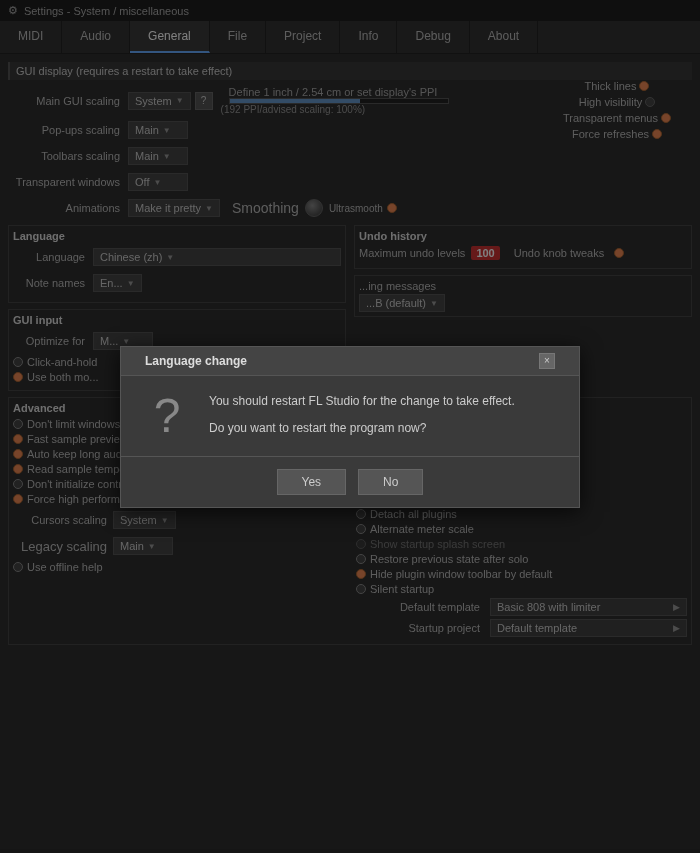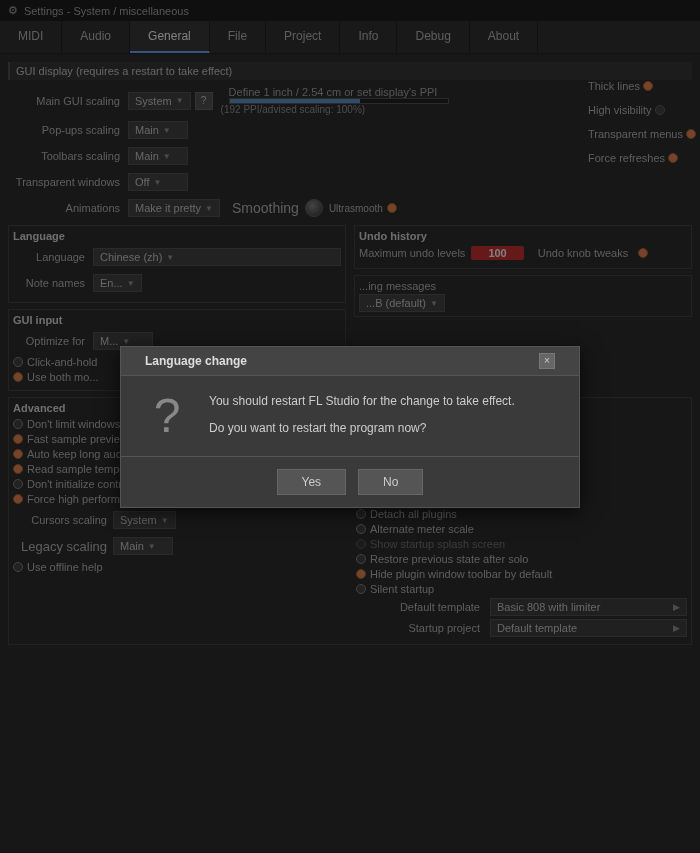--- a/index.html
+++ b/index.html
@@ -170,21 +170,21 @@
       height: 18px;
       border-radius: 50%;
       background: radial-gradient(circle at 40% 35%, #888, #333);
       border: 1px solid #666;
       display: inline-block;
       cursor: pointer;
     }
     .num-badge {
       background: #c33;
       color: #fff;
-      padding: 1px 17px;
+      padding: 1px 5px;
       font-size: 11px;
       font-weight: bold;
       border-radius: 2px;
     }
     
     .overlay {
       position: absolute;
       top: 0; left: 0; right: 0; bottom: 0;
       background: rgba(0,0,0,0.5);
       display: flex;
@@ -320,21 +320,21 @@
     <div class="select-arrow">System</div>
     <div class="help-btn">?</div>
     <div style="margin-left:8px; display:flex; flex-direction:column;">
       <span class="info-text">Define 1 inch / 2.54 cm or set display's PPI</span>
       <div class="progress-bar">
         <div class="progress-fill"></div>
       </div>
       <span style="font-size:10px;color:#999;margin-left:0">(192 PPI/advised scaling: 100%)</span>
     </div>
 
-    <div style="position:absolute;right:4px;top:80px;display:flex;flex-direction:column;align-items:flex-start;gap:10px;">
+    <div style="position:absolute;right:29px;top:80px;display:flex;flex-direction:column;align-items:center;gap:2px;">
       <div class="radio-orange">
         <span>Thick lines</span>
         <span class="radio-dot"></span>
       </div>
       <div class="radio-orange">
         <span>High visibility</span>
         <span class="radio-dot off"></span>
       </div>
       <div class="radio-orange">
         <span>Transparent menus</span>

